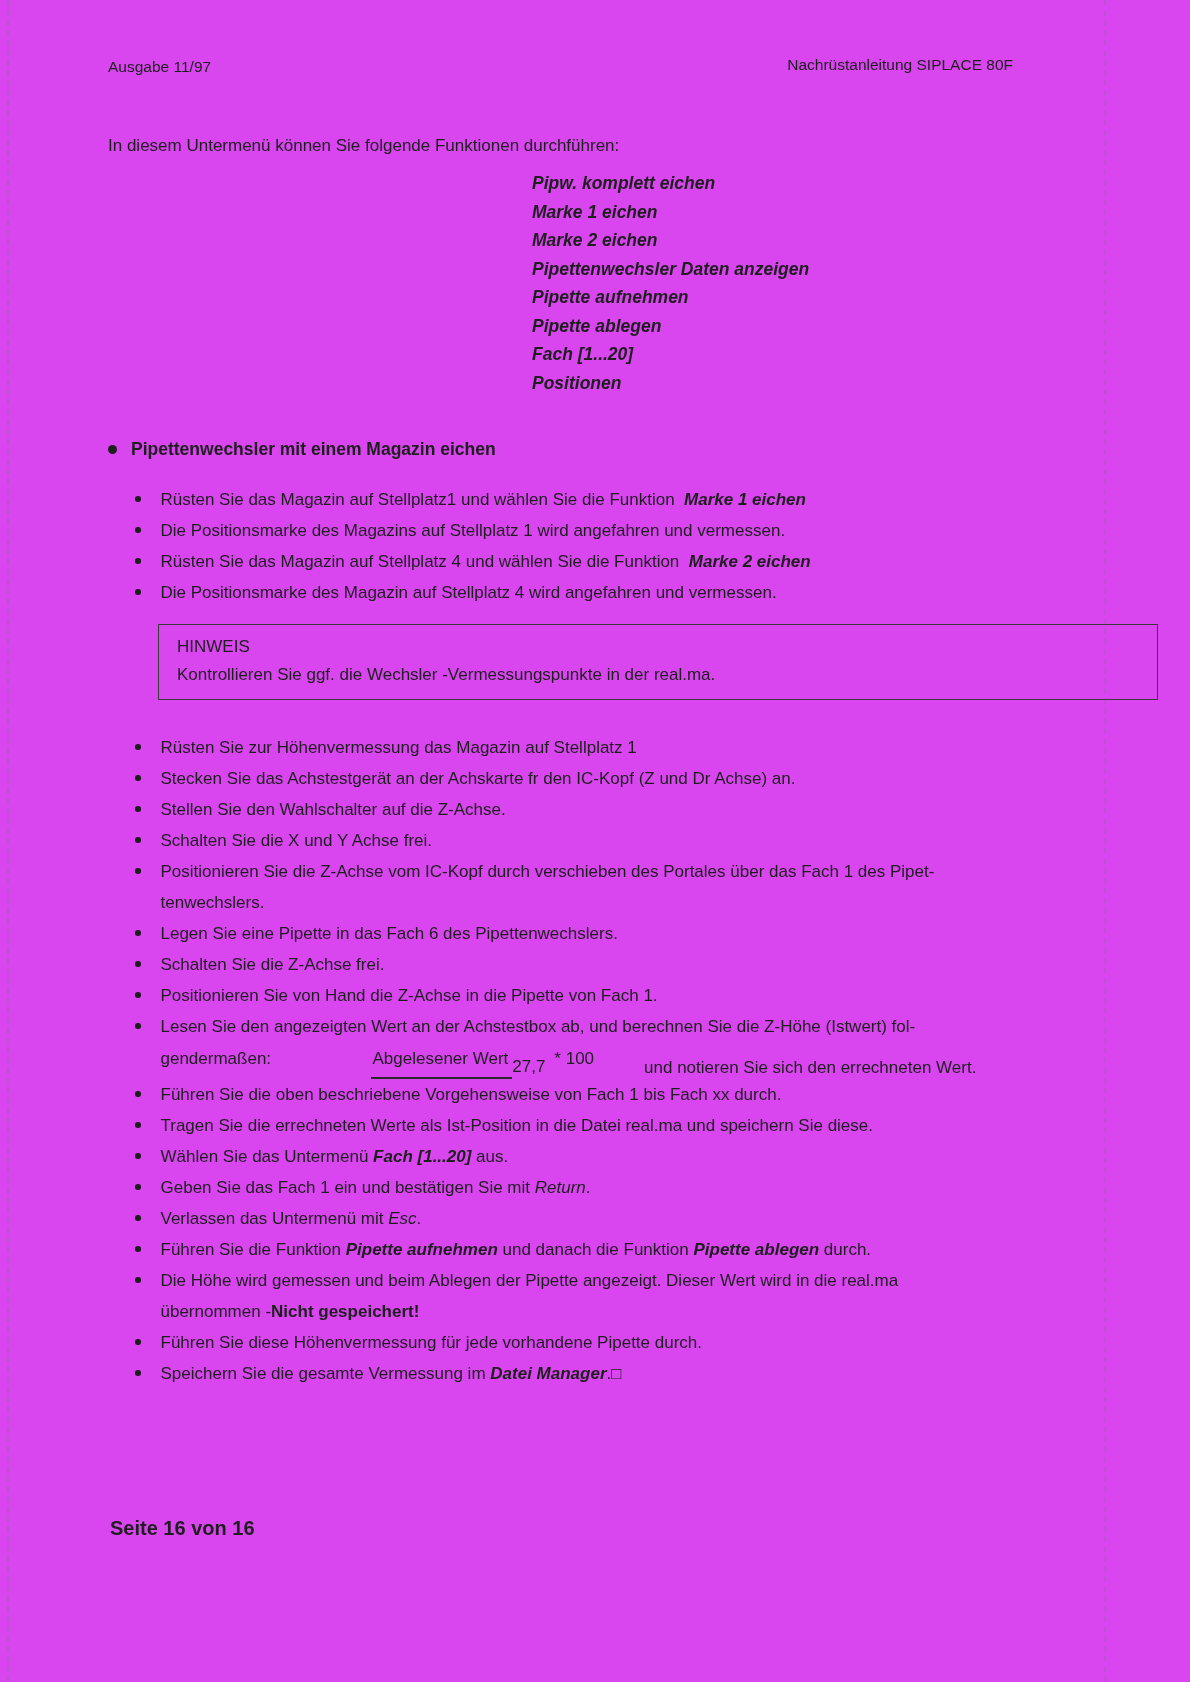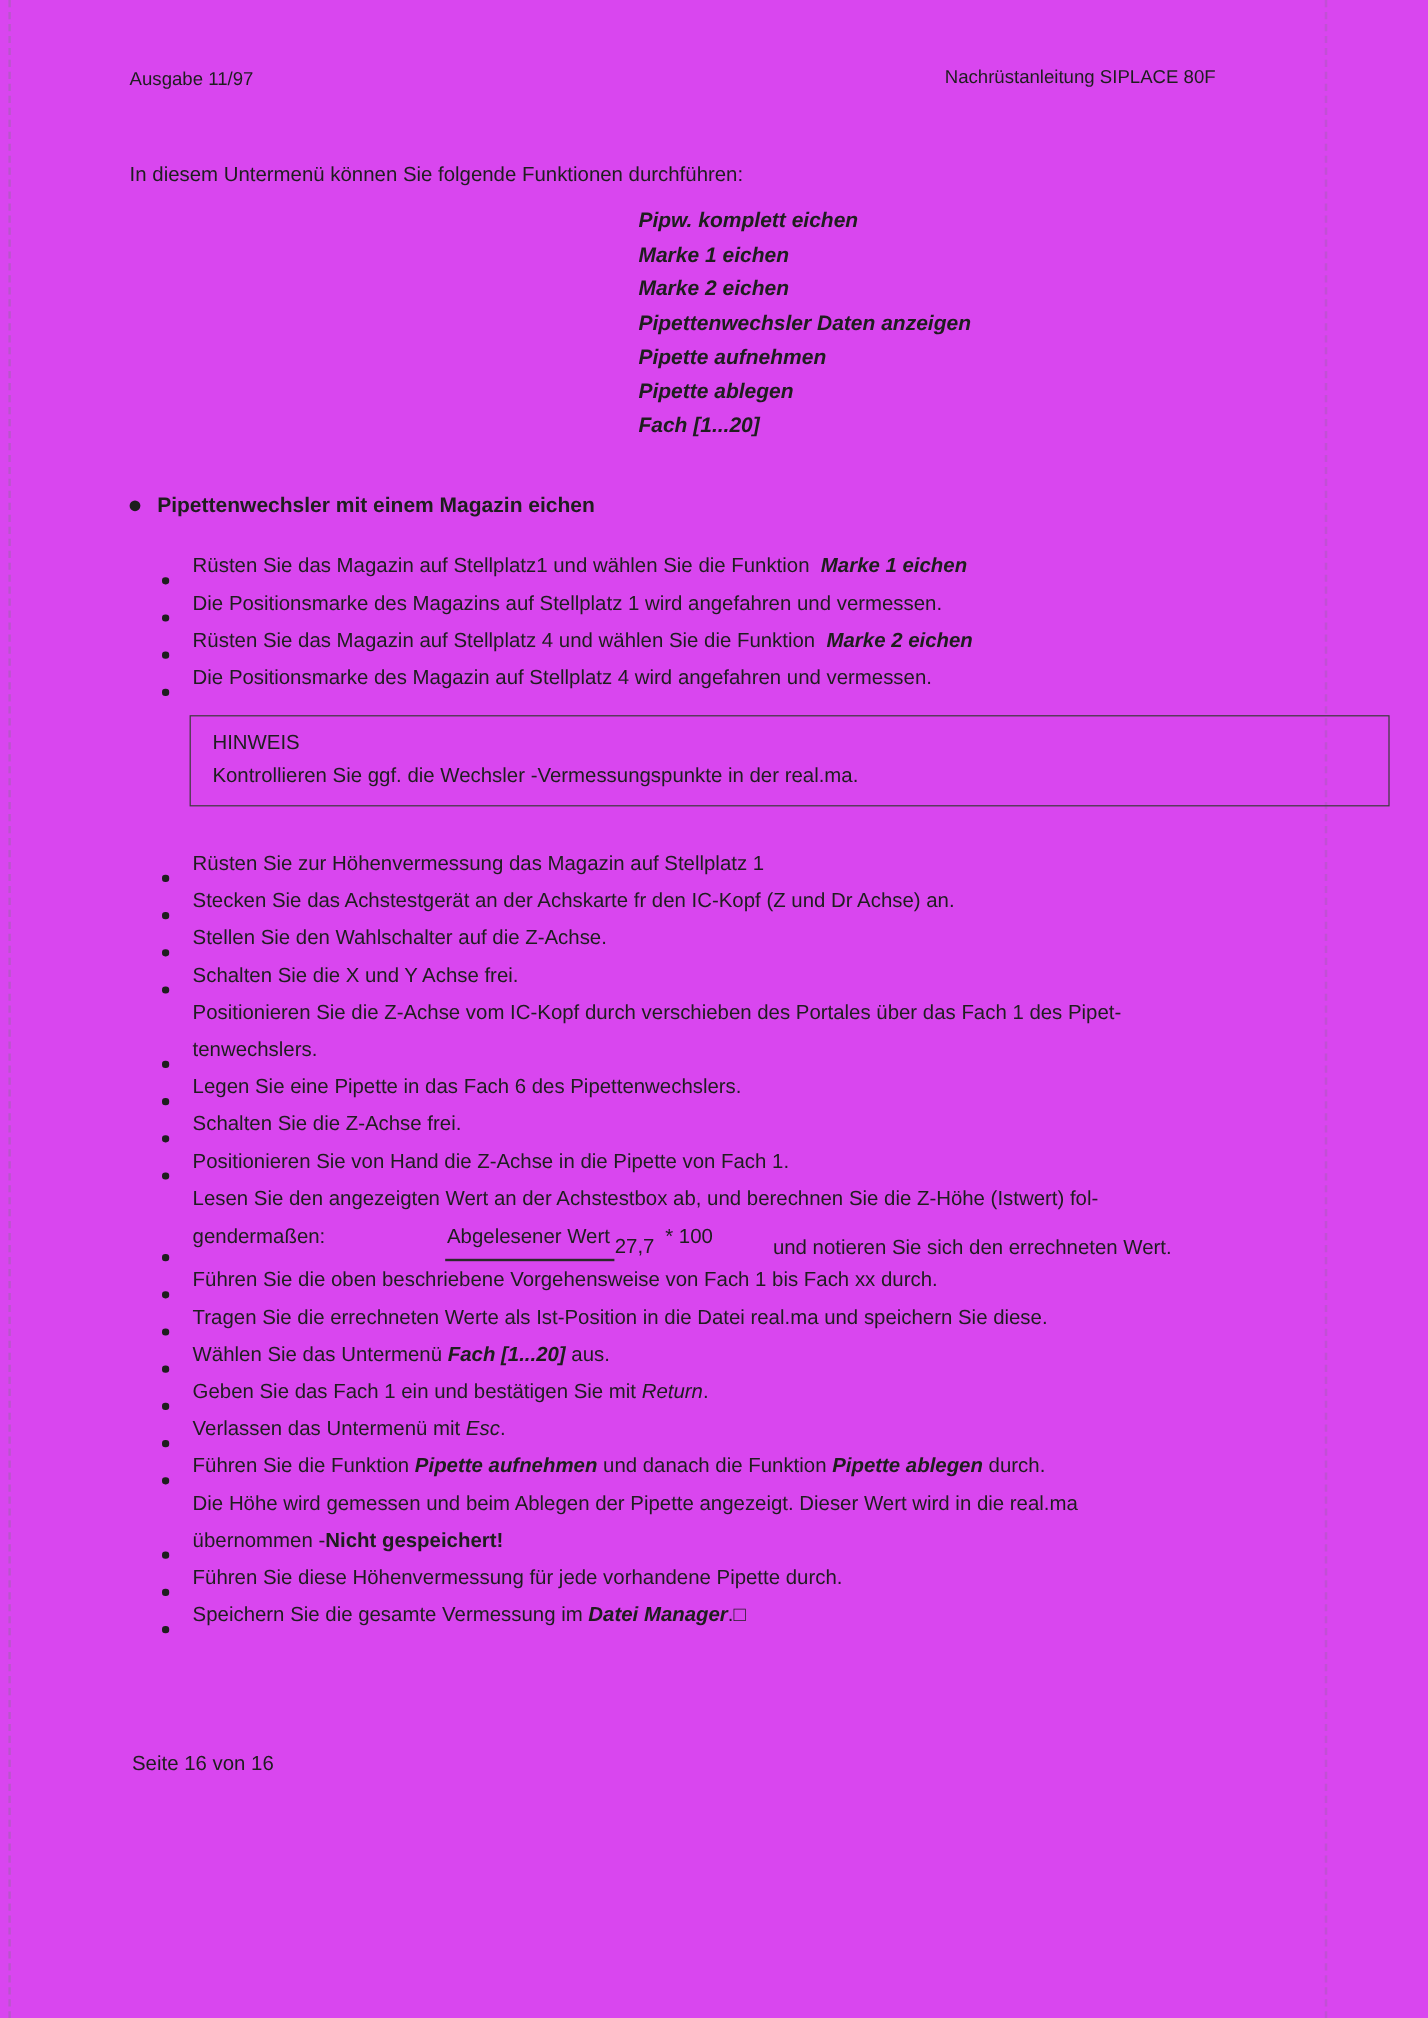--- a/index.html
+++ b/index.html
@@ -24,42 +24,42 @@
 
   .menu-list{margin:13px 0 0 424px;font-size:17.5px;font-weight:bold;font-style:italic;line-height:28.5px;}
 
   .section-heading{margin-top:42px;display:flex;align-items:center;font-size:17.5px;font-weight:bold;}
   .heading-dot{width:9px;height:9px;border-radius:50%;background:#1e1e1e;margin-right:14px;flex:0 0 auto;}
 
   .bullet-list{font-size:17px;line-height:31px;}
   .list-cal{margin-top:24px;}
   .list-h-a{margin-top:32px;}
   .list-h-b{margin-top:0;}
-  .bullet-row{display:flex;align-items:flex-end;}
+  .bullet-row{display:flex;}
   .dot{flex:0 0 auto;width:5.5px;height:5.5px;border-radius:50%;background:#1e1e1e;margin:12px 20px 0 27px;}
   .bullet-text{flex:1;}
 
   .seg-bi{font-weight:bold;font-style:italic;}
   .seg-i{font-style:italic;}
   .seg-b{font-weight:bold;margin-top:14px;}
 
   .note-box{margin:16px 0 0 50px;width:1000px;box-sizing:border-box;border:1.5px solid #3a3a3a;padding:12px 18px 14px 18px;font-size:17px;}
   .note-title{margin-bottom:8px;}
 
   .formula-bullet{font-size:17px;line-height:31px;}
   .formula-row{display:flex;align-items:flex-start;line-height:22px;margin-top:6px;}
   .formula-label{width:210px;flex:0 0 auto;}
   .frac{display:inline-flex;align-items:flex-start;flex:0 0 auto;}
   .frac-col{display:inline-flex;flex-direction:row;align-items:center;}
   .num{border-bottom:2px solid #2a2a2a;padding:0 4px 7px 2px;}
   .den{padding-top:7px;}
   .mult{margin-left:9px;}
   .formula-note{margin-left:50px;align-self:flex-end;}
 
-  .footer{position:absolute;left:110px;top:1460px;font-size:17px;}
+  .footer{position:absolute;left:110px;top:1517px;font-size:20px;font-weight:bold;}
 </style>
 </head>
 <body>
 
 <div class="page">
   <div class="scan-edge-left"></div>
   <div class="scan-edge-right"></div>
 
   <div class="content">
 
@@ -73,20 +73,21 @@
     <p class="intro">In diesem Untermenü können Sie folgende Funktionen durchführen:</p>
 
     <div class="menu-list">
         <div class="menu-item">Pipw. komplett eichen</div>
         <div class="menu-item">Marke 1 eichen</div>
         <div class="menu-item">Marke 2 eichen</div>
         <div class="menu-item">Pipettenwechsler Daten anzeigen</div>
         <div class="menu-item">Pipette aufnehmen</div>
         <div class="menu-item">Pipette ablegen</div>
         <div class="menu-item">Fach [1...20]</div>
+        <div class="menu-item">Positionen</div>
       </div>
 
     <div class="section-heading">
       <span class="heading-dot"></span>
       <span class="heading-text">Pipettenwechsler mit einem Magazin eichen</span>
     </div>
 
     <div class="bullet-list list-cal">
         <div class="bullet-row">
           <span class="dot"></span>

